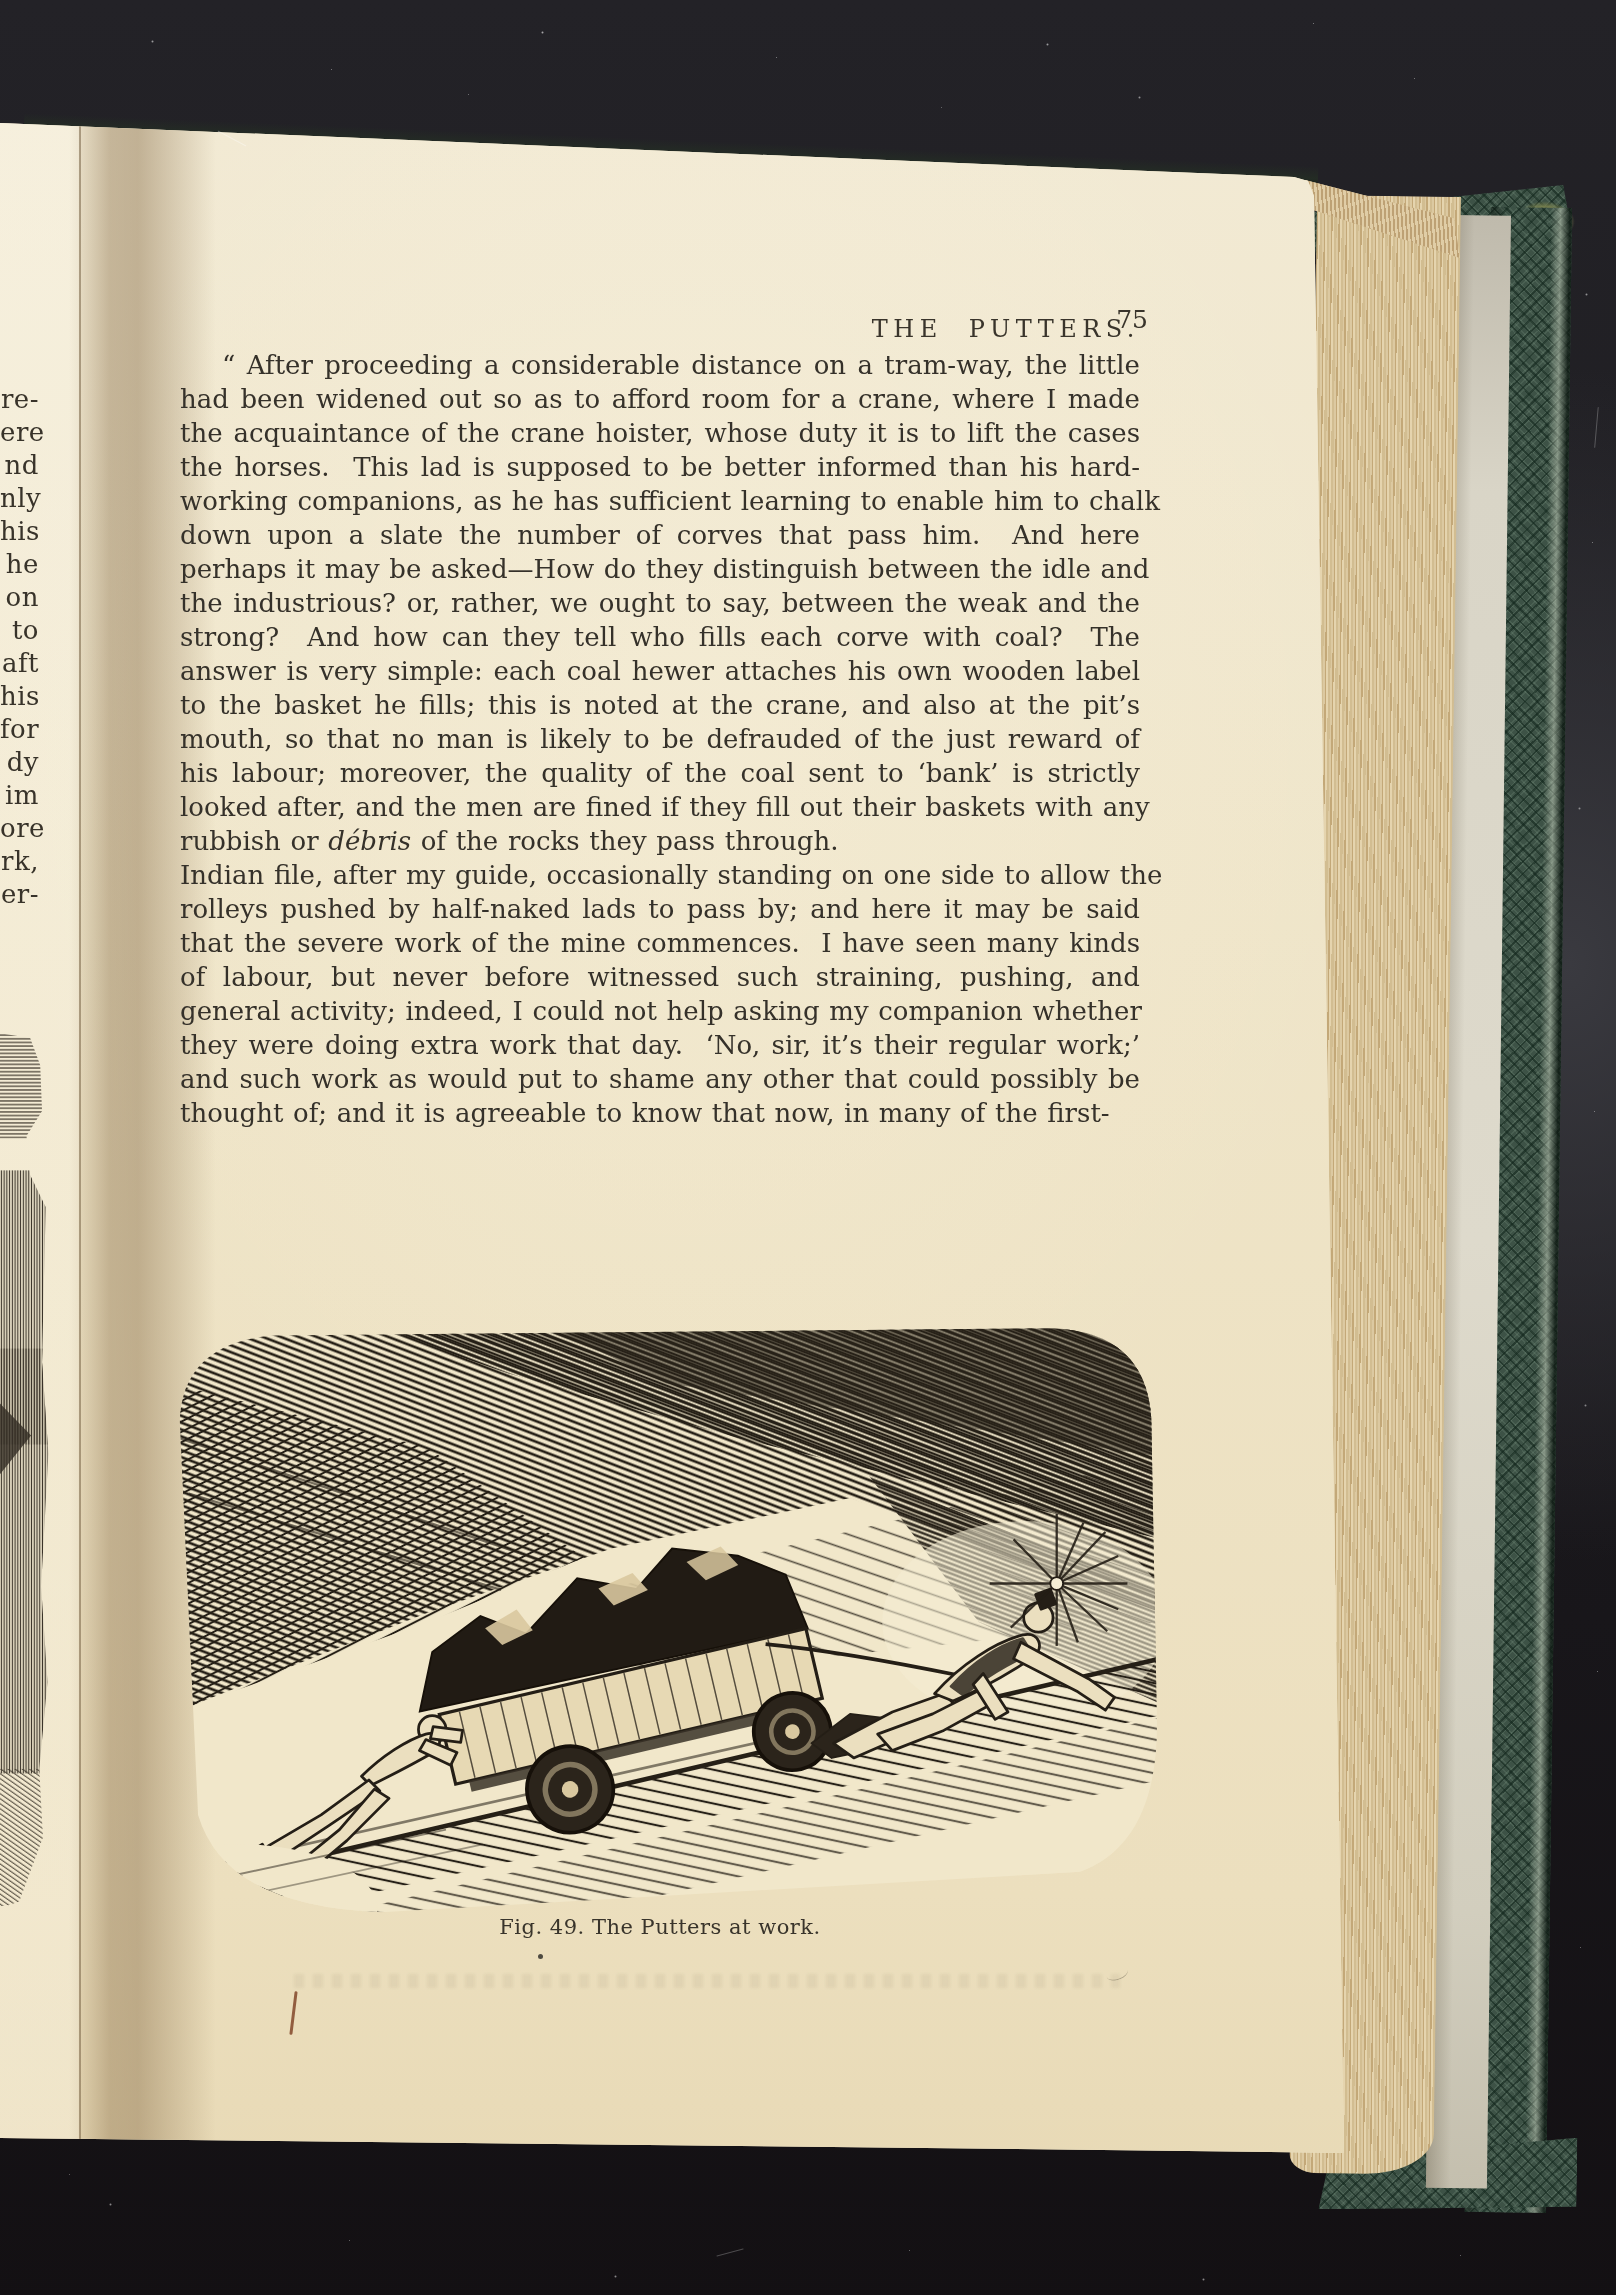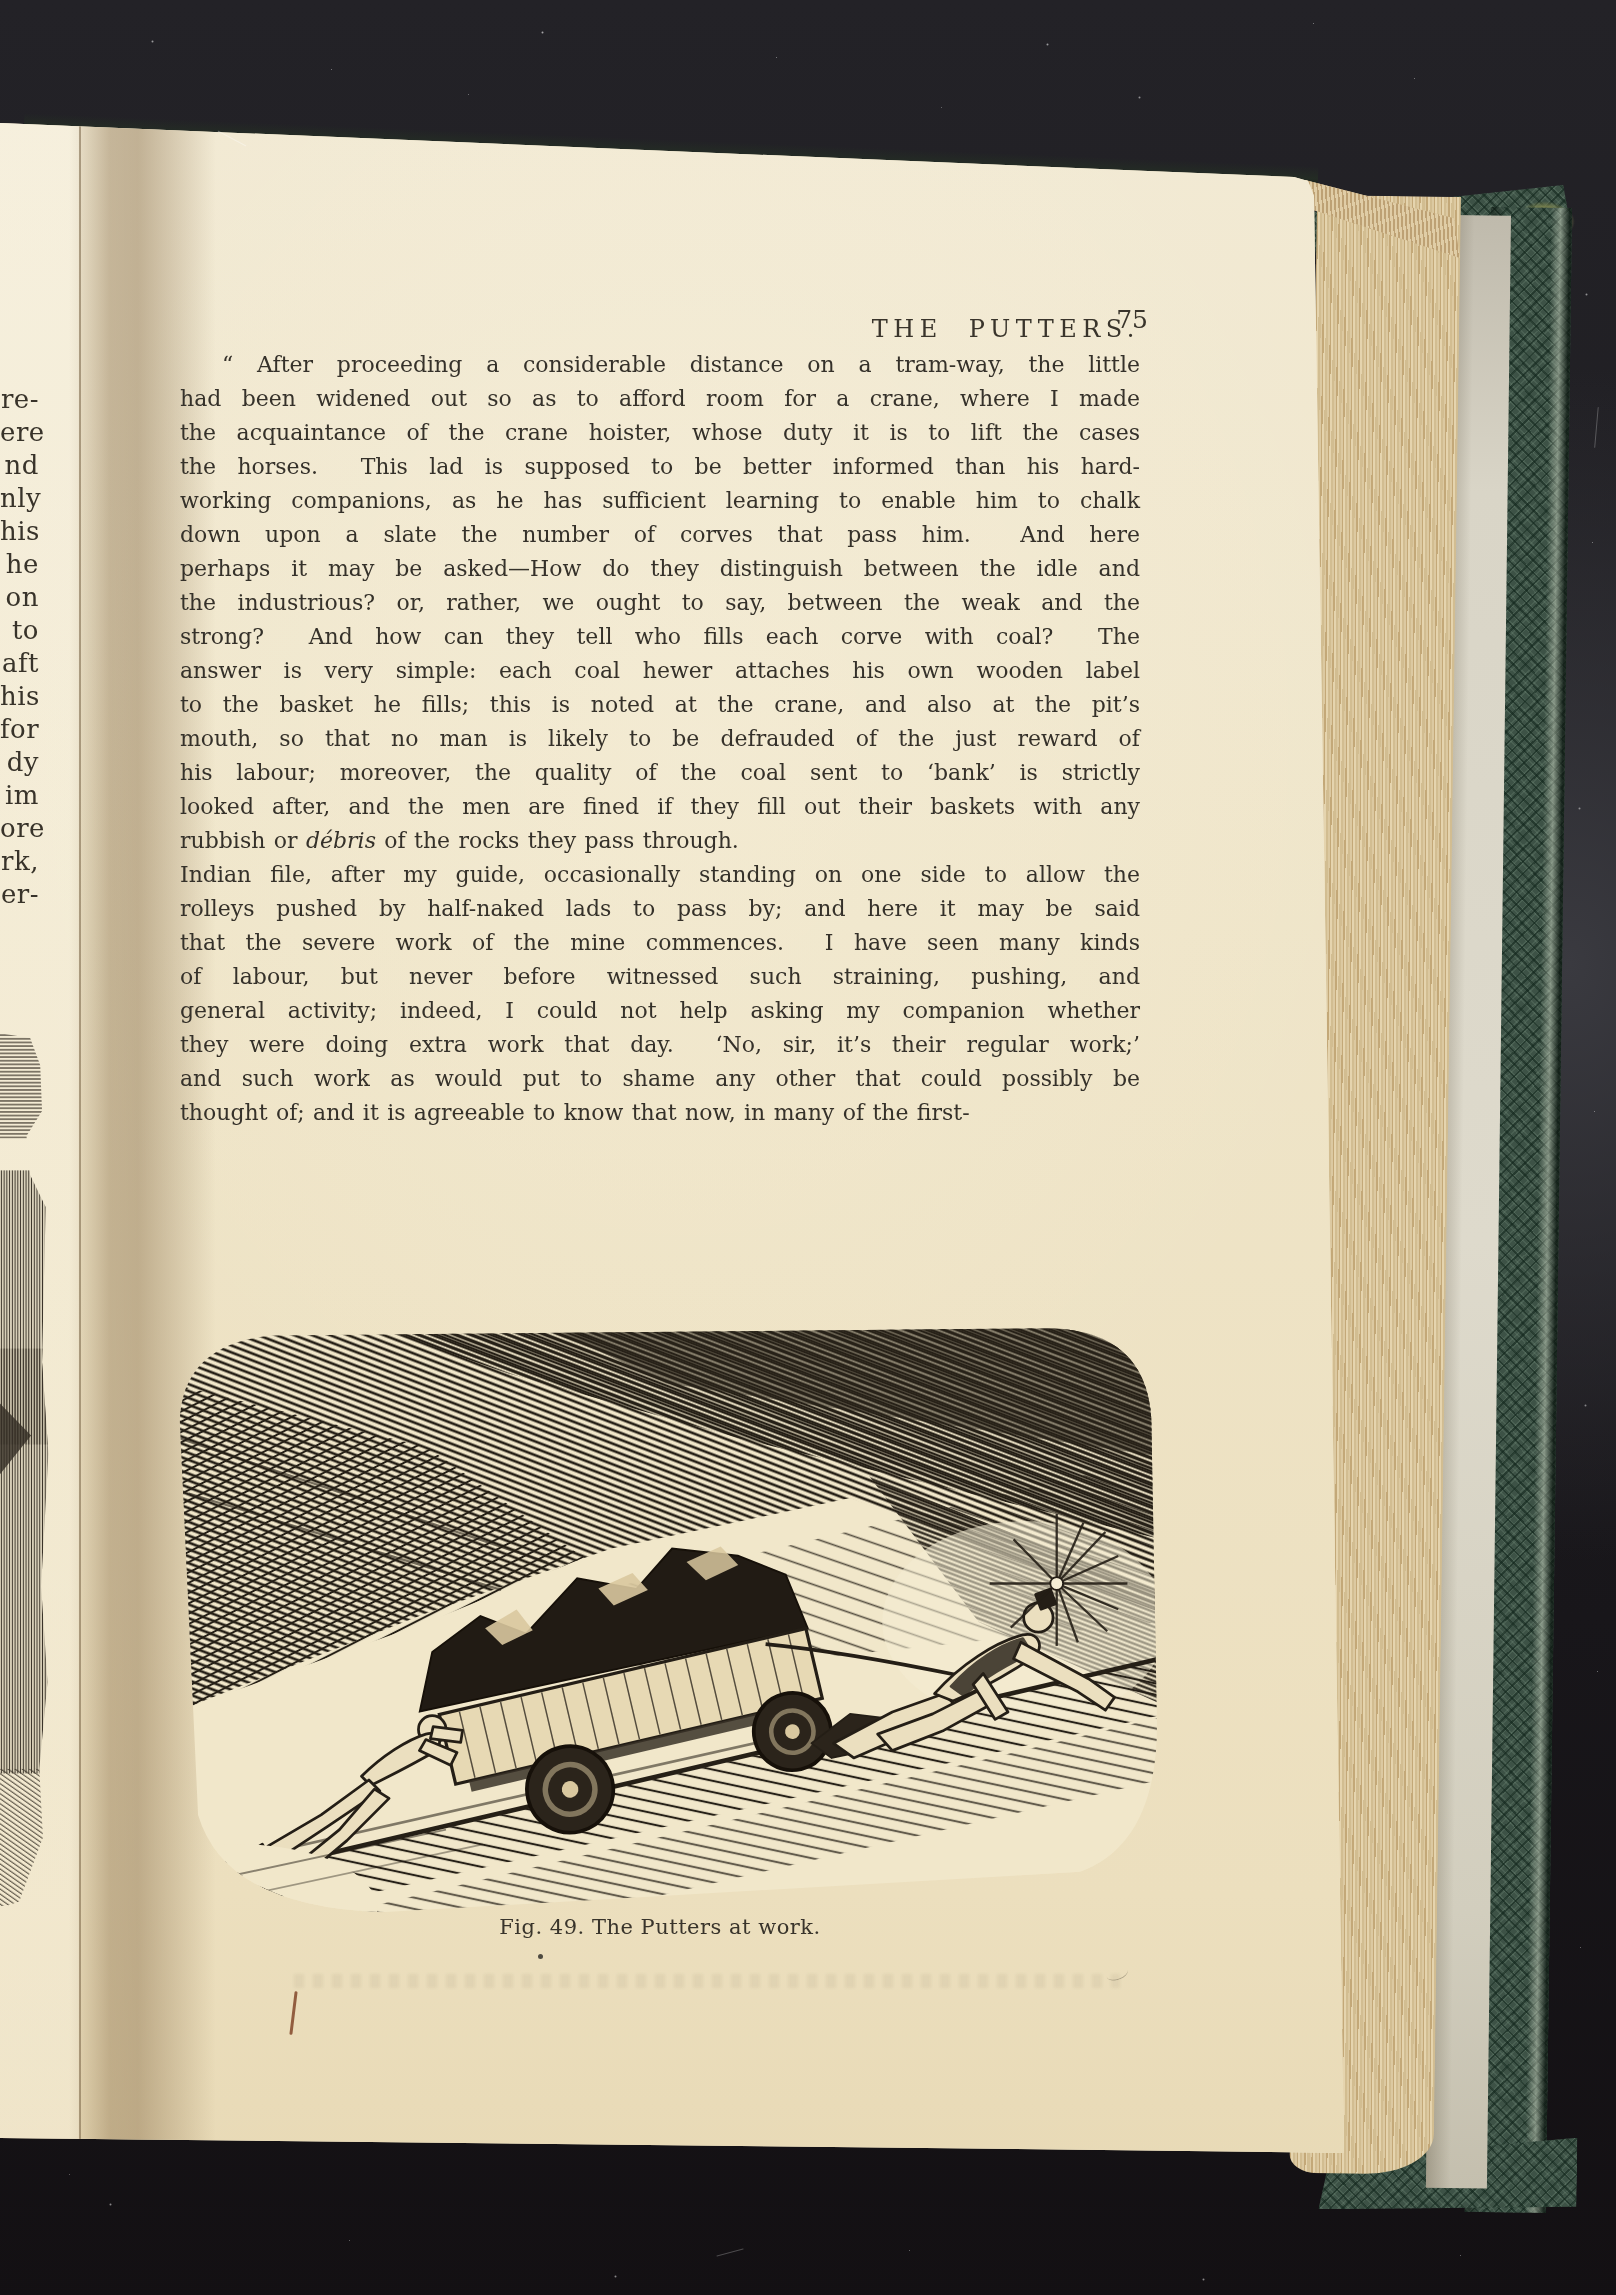--- a/index.html
+++ b/index.html
@@ -66,21 +66,21 @@
       radial-gradient(ellipse 1010px 1194px at 689px 735px, rgba(255,250,235,.22), rgba(255,250,235,0) 70%);}
   .page-edge-line{left:79px;top:123px;width:1.8px;height:2016px;background:rgba(108,86,56,.5);}
   
   .fragments{left:0;top:383px;width:39px;}
   .frag{text-align:right;font-size:26px;line-height:33px;color:#38332a;letter-spacing:0.5px;}
   
   .running-head{left:180px;top:315px;width:960px;text-align:right;
     font-size:24px;font-weight:normal;letter-spacing:5.5px;word-spacing:13px;color:#39342b;}
   .page-number{left:1070px;top:305px;width:78px;text-align:right;font-size:25px;color:#39342b;}
   .body-text{left:180px;top:348px;width:960px;color:#35312a;}
-  .line{font-size:22px;line-height:34px;height:34px;text-align:justify;text-align-last:justify;word-spacing:1.4px;white-space:nowrap;}
+  .line{font-size:26px;line-height:34px;height:34px;text-align:justify;text-align-last:justify;word-spacing:1.4px;white-space:nowrap;}
   .line.last{text-align-last:left;white-space:normal;}
   .line.first{text-indent:42px;}
   .caption{left:180px;top:1915px;width:960px;text-align:center;
     font-size:21px;font-weight:normal;color:#39342b;letter-spacing:0.5px;}
   figure.engraving{left:152px;top:1319px;width:1027px;height:596px;margin:0;}
   figure.engraving svg{width:100%;height:100%;display:block;}
   .left-engraving{left:0;top:1031px;width:53px;height:891px;opacity:.92;}
   
   .red-fiber{left:292px;top:1991px;width:2.8px;height:44px;border-radius:1.8px;background:#7c3d20;opacity:.8;transform:rotate(7deg);}
   .ink-dot{left:538px;top:1954px;width:5px;height:5px;border-radius:50%;background:#33302a;opacity:.85;}

